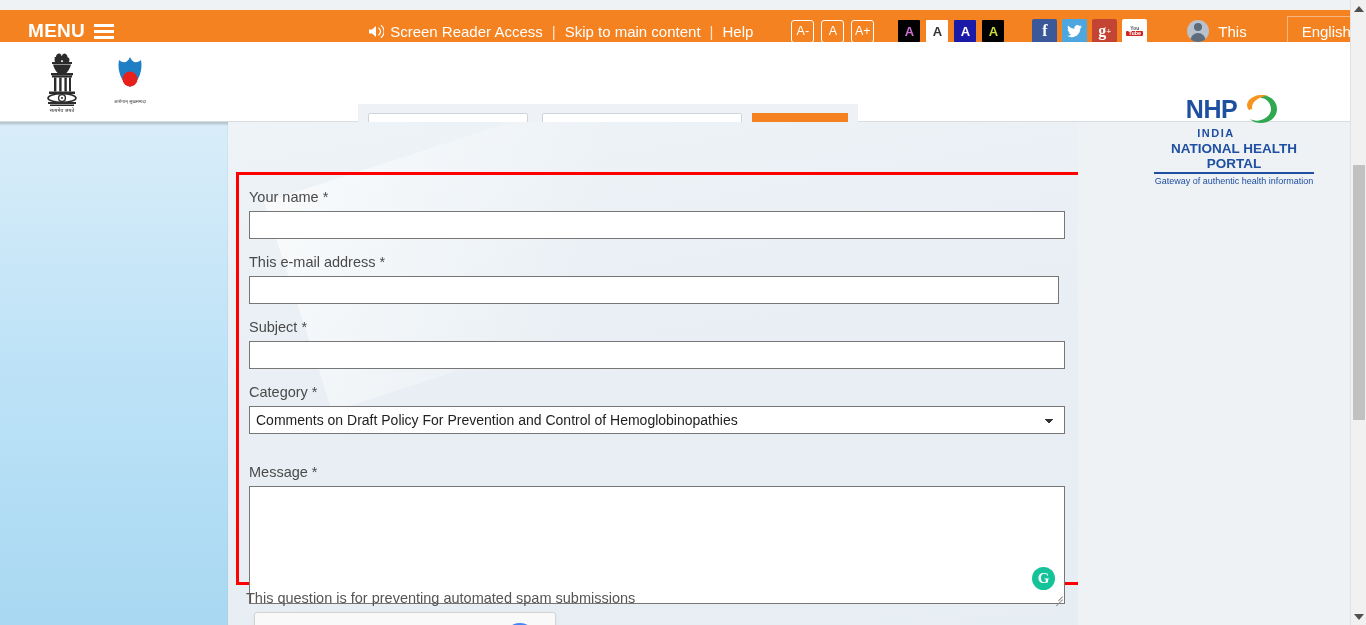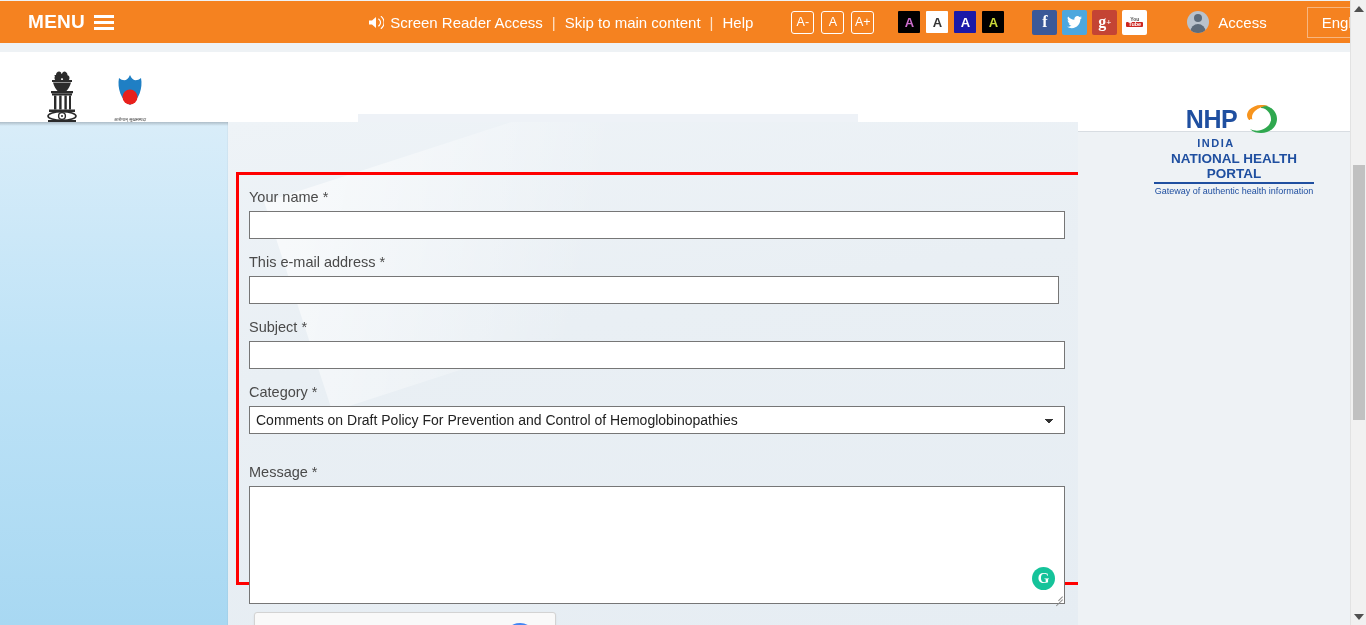--- a/index.html
+++ b/index.html
@@ -6,21 +6,21 @@
   html, body {
     width: 1366px; height: 625px;
     overflow: hidden;
     font-family: "Liberation Sans", sans-serif;
     background: #eef2f5;
   }
   #page { position: relative; width: 1366px; height: 625px; overflow: hidden; }
 
   
   .topbar {
-    position: absolute; top: 1px; left: 0; width: 1350px; height: 42px;
+    position: absolute; top: 10px; left: 0; width: 1350px; height: 42px;
     background: #f58220;
     display: flex; align-items: center;
     color: #fff;
   }
   .menu-btn {
     display: flex; align-items: center; gap: 9px;
     margin-left: 28px; font-size: 19px; font-weight: bold;
     letter-spacing: .3px; cursor: pointer; color: #fff;
   }
   .hamburger { display: inline-flex; flex-direction: column; gap: 3px; }
@@ -96,22 +96,22 @@
     padding: 6px 14px; font-size: 15px; cursor: pointer;
     display: flex; align-items: center; gap: 8px;
   }
   .caret-d {
     width: 0; height: 0; border-left: 5px solid transparent;
     border-right: 5px solid transparent; border-top: 6px solid #fff;
   }
 
   
   .header-row {
-    position: absolute; top: 52px; left: 0; width: 1350px; height: 80px;
-    background: #fff; display: flex; align-items: flex-end;
+    position: absolute; top: 42px; left: 0; width: 1350px; height: 80px;
+    background: #fff; display: flex; align-items: center;
     border-bottom: 1px solid #d8dde2;
   }
   .logo-left { display: flex; align-items: center; gap: 18px; margin-left: 38px; }
   .emblem { width: 48px; height: 62px; display:block; }
   .moh-logo { width: 52px; height: 62px; display:block; }
 
   .search-wrap {
     position: absolute; left: 358px; top: 62px;
     display: flex; align-items: center; background: #eef2f7;
     padding: 9px 10px;
@@ -311,21 +311,21 @@
           <span class="yt-top">You</span>
           <span class="yt-bot">Tube</span>
         </span>
       </div>
     </div>
 
     <div class="vdiv"></div>
 
     <div class="login-box">
       <span class="avatar-ic"></span>
-      <span>Access</span>
+      <span>This</span>
     </div>
 
     <div class="vdiv" style="margin-left:0"></div>
 
     <div class="lang-btn">
       <span>English</span>
       <span class="caret-d"></span>
     </div>
   </div>
 
@@ -410,20 +410,21 @@
             <textarea class="ftextarea" placeholder="" style=""></textarea>
             <div class="grammarly">G</div>
             <div class="ta-resize">
                 <i></i>
                 <i></i>
               </div>
           </div>
         </div>
       </div>
 
+      <div class="captcha-note">This question is for preventing automated spam submissions</div>
 
       <div class="recaptcha-box">
 
         <div class="rc-logo">
           <div class="rc-badge"></div>
         </div>
       </div>
     </div>
   </div>
 

